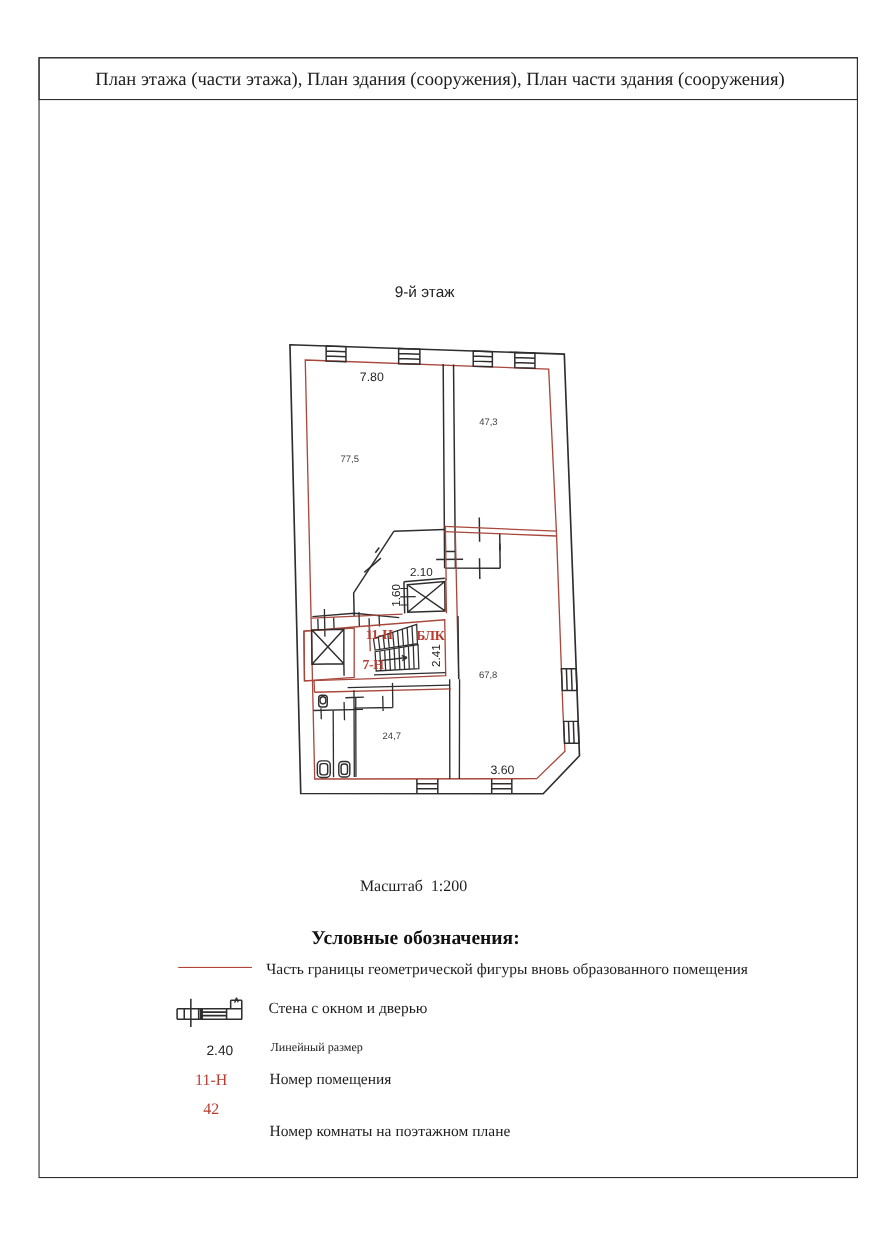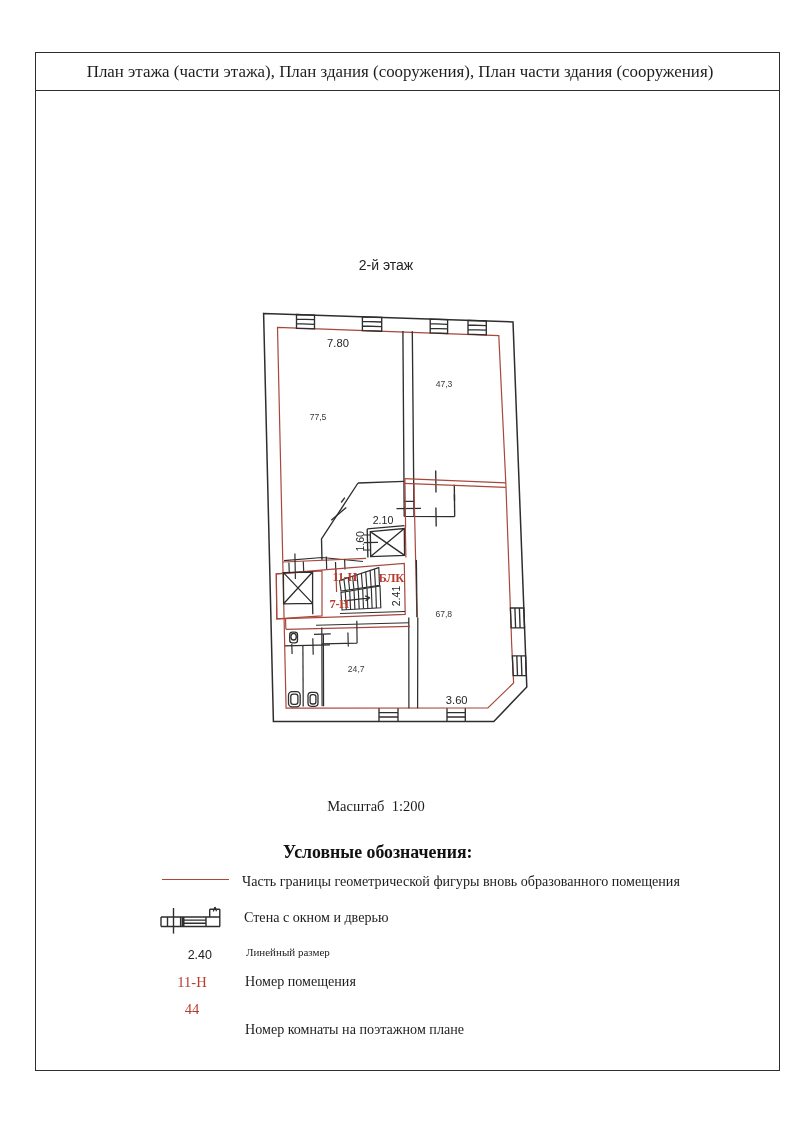--- a/index.html
+++ b/index.html
@@ -9,21 +9,21 @@
 </style>
 </head>
 <body>
 
 <div class="abs" style="left:35px;top:52px;width:743px;height:1017px;border:1.4px solid #2e2e2e;"></div>
 
 <div class="abs" style="left:35px;top:52px;width:743px;height:36.5px;border:1.4px solid #2e2e2e;border-bottom:1.2px solid #2e2e2e;"></div>
 
 <div class="abs" style="left:35px;top:61.5px;width:730px;text-align:center;font-size:16.9px;color:#1d1d1d;">План этажа (части этажа), План здания (сооружения), План части здания (сооружения)</div>
 
-<div class="abs" style="left:286px;top:257px;width:200px;text-align:center;font-family:'Liberation Sans',sans-serif;font-size:14px;color:#222;">2-й этаж</div>
+<div class="abs" style="left:286px;top:257px;width:200px;text-align:center;font-family:'Liberation Sans',sans-serif;font-size:14px;color:#222;">9-й этаж</div>
 
 <svg class="abs" style="left:0;top:0;" width="800" height="1132" viewBox="0 0 800 1132" fill="none">
 <g stroke="#2e2e2e" stroke-width="1.5">
 
 <path d="M263.6,313.4 L513,321.9 L526.8,687 L493.8,721.6 L273.4,721.4 Z"></path>
 </g>
 
 <path d="M277.5,327.3 L498.8,335.6 L505.9,484.7 L511.7,645.2 L513.6,683 L487.9,707.9 L286.1,708.2 Z" stroke="#a8473c" stroke-width="1.2"></path>
 
 <g stroke="#2e2e2e" stroke-width="1.35">
@@ -176,21 +176,21 @@
 <div class="abs" style="left:244px;top:909px;font-size:14.1px;color:#1d1d1d;">Стена с окном и дверью</div>
 
 <div class="abs" style="left:176px;top:948px;width:36px;text-align:right;font-family:'Liberation Sans',sans-serif;font-size:12.5px;color:#222;">2.40</div>
 
 <div class="abs" style="left:246px;top:946px;font-size:11px;color:#1d1d1d;">Линейный размер</div>
 
 <div class="abs" style="left:172px;top:974px;width:40px;text-align:center;font-size:14.5px;color:#bb3a2e;">11-Н</div>
 
 <div class="abs" style="left:245px;top:973px;font-size:14.1px;color:#1d1d1d;">Номер помещения</div>
 
-<div class="abs" style="left:172px;top:1001px;width:40px;text-align:center;font-size:14.5px;color:#bb3a2e;">44</div>
+<div class="abs" style="left:172px;top:1001px;width:40px;text-align:center;font-size:14.5px;color:#bb3a2e;">42</div>
 
 <div class="abs" style="left:245px;top:1000px;font-size:14.1px;color:#1d1d1d;margin-top:21px;">Номер комнаты на поэтажном плане</div>
 
 <svg class="abs" style="left:145px;top:895px;" width="95" height="45" viewBox="0 0 95 45">
 <g stroke="#2e2e2e" stroke-width="1.4" fill="none">
 <path d="M16,22 L75,22 M16,31.5 L75,31.5 M16,22 L16,31.5 M22.5,22 L22.5,31.5 M35.6,22 L35.6,31.5 M37.4,22 L37.4,31.5 M38.8,22 L38.8,31.5 M38.8,25.1 L61,25.1 M38.8,28.3 L61,28.3 M61,22 L61,31.5 M64.7,22 L64.7,14.3 M64.7,14.3 L74.8,14.3 M74.8,14.3 L74.8,31.5"></path>
 <path d="M28.5,13 L28.5,38.6"></path>
 <path d="M70,12 L68.3,16.5 M70,12 L71.5,16.2" stroke-width="1.2"></path>
 </g>
 </svg>

